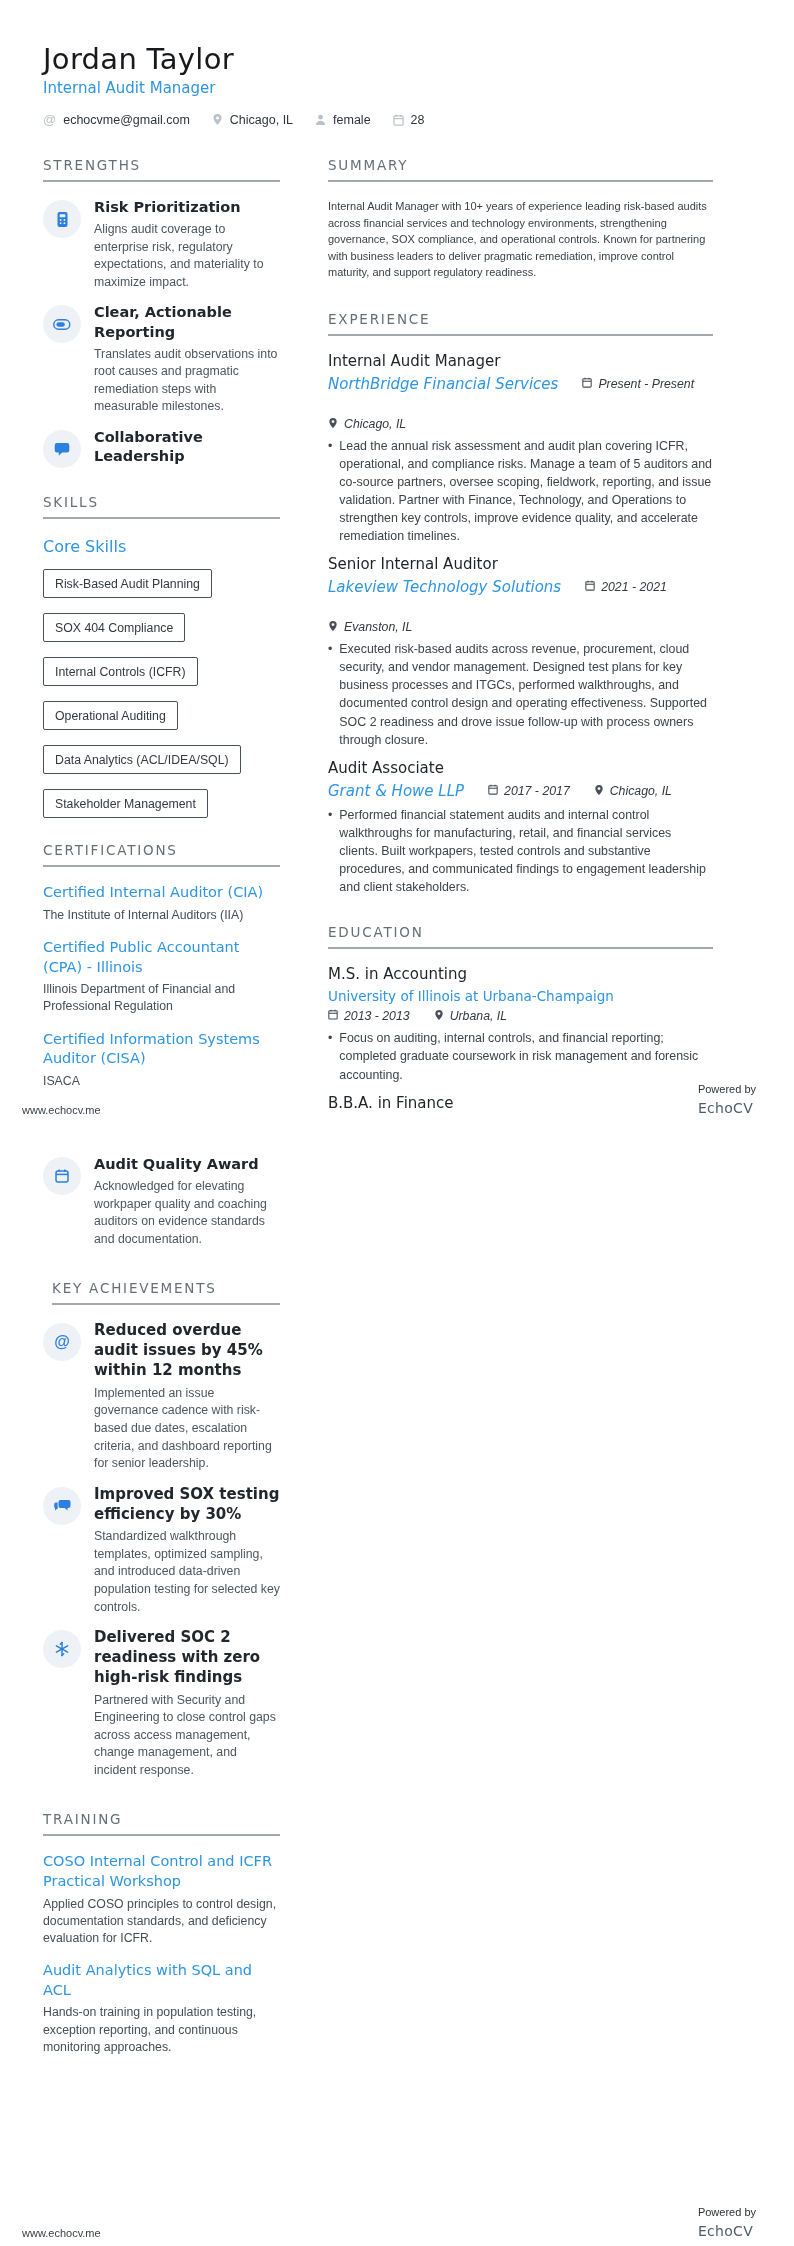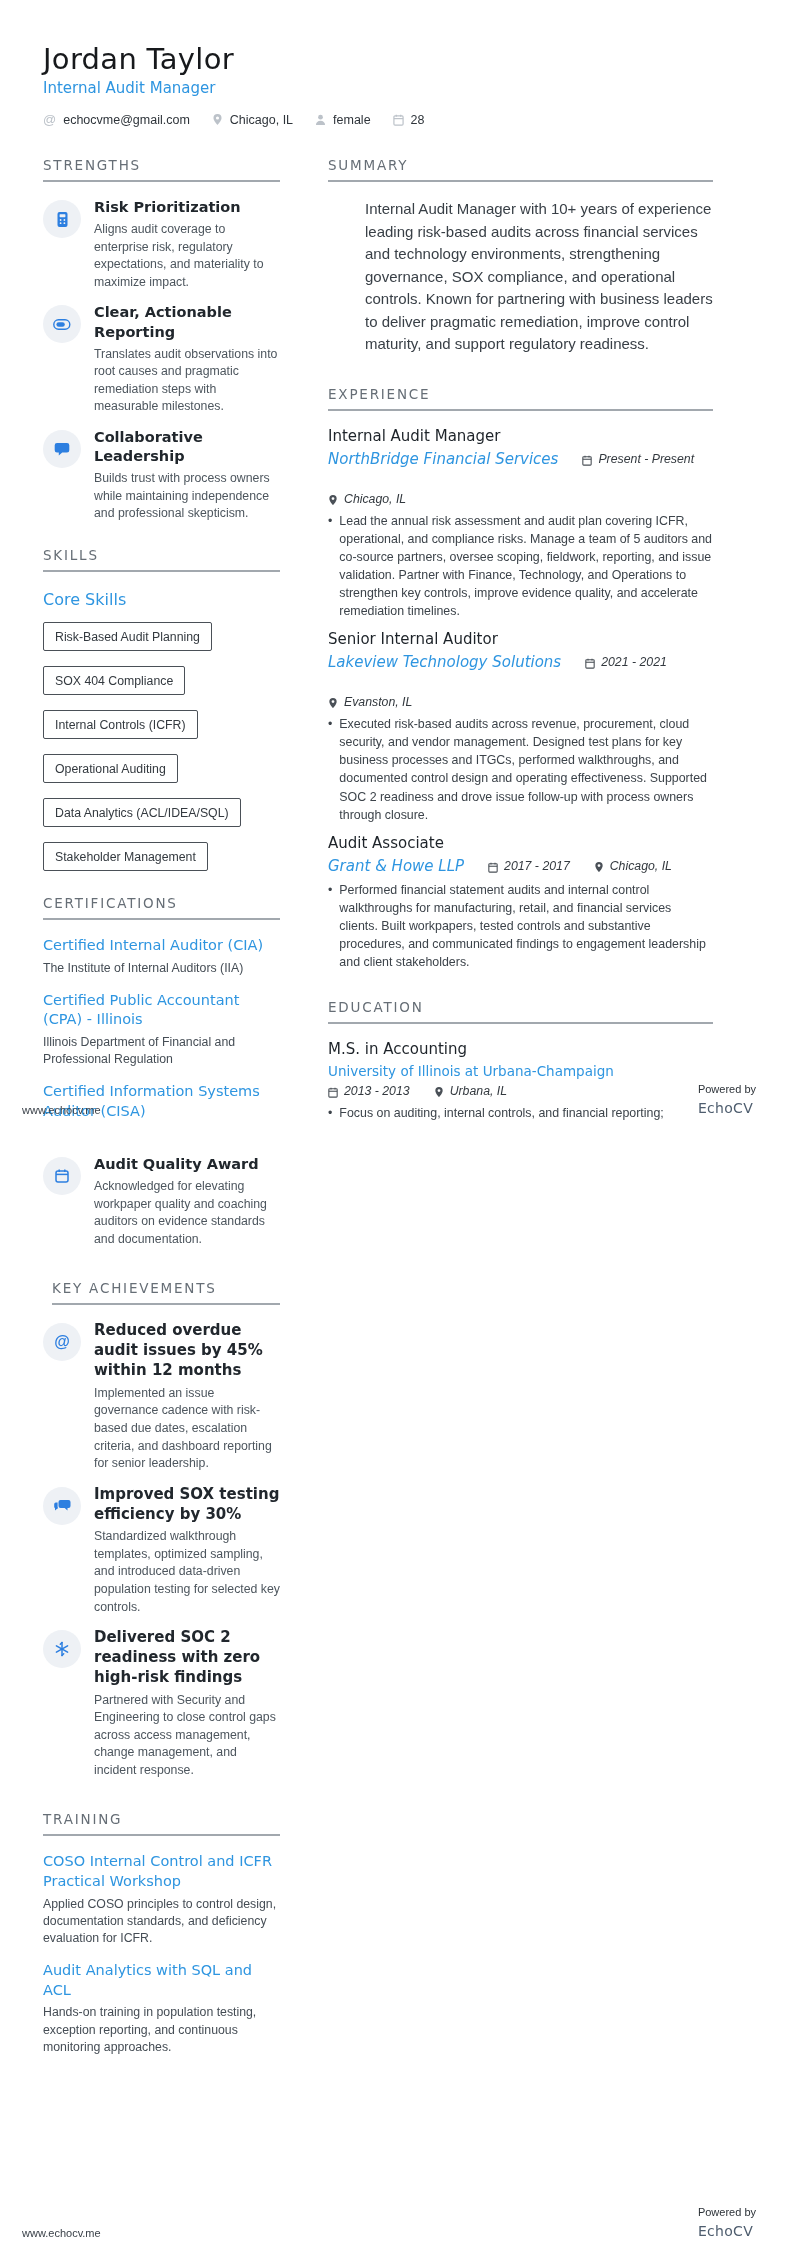--- a/index.html
+++ b/index.html
@@ -66,33 +66,33 @@
     font-size:12.3px; color:#33393f;
   }
   
   .cert { margin-bottom:14px; }
   .cert-name {
     font-family:"DejaVu Sans", sans-serif;
     font-size:14.5px; font-weight:500; color:#2e95e0; line-height:1.35; margin-bottom:4px;
   }
   .cert-issuer { font-size:12.3px; color:#454d55; line-height:1.4; }
   
-  .summary-txt { font-size:15px; color:#383f46; line-height:1.5;margin-left:37px; }
+  .summary-txt { font-size:11px; color:#383f46; line-height:1.5; }
   .xp { margin-bottom:10px; }
   .xp-role {
     font-family:"DejaVu Sans", sans-serif;
     font-size:15px; font-weight:500; color:#1d2329; margin-bottom:5px;
   }
   .xp-meta { display:flex; align-items:center; flex-wrap:wrap; gap:24px; margin-bottom:6px;font-style:italic; }
   .xp-co {
     font-family:"DejaVu Sans", sans-serif;
     font-size:15px; font-weight:500; color:#2e95e0;
   }
   .xp-co.sm { font-size:13.5px; }
-  .meta-bit { display:flex; align-items:flex-end; gap:6px; font-size:12.3px; color:#33393f; }
+  .meta-bit { display:flex; align-items:flex-start; gap:6px; font-size:12.3px; color:#33393f; }
   .meta-bit svg { display:block; color:#4a5057; }
   .bullet { display:flex; gap:7px; font-size:12.4px; color:#3c434a; line-height:1.46; margin-bottom:6px; }
   .blt { color:#3c434a; }
   
   .pg-foot {
     position:absolute; left:22px; right:38px; bottom:7px;
     display:flex; justify-content:space-between; align-items:flex-end;
   }
   .foot-site { font-size:11px; color:#3a4149; }
   .foot-pow { font-size:11px; color:#2c3238; display:flex; align-items:baseline; gap:5px;flex-direction:column; }
@@ -183,21 +183,20 @@
       </div>
 
       <div class="ico-item">
         <div class="ico-circle">
           <svg width="16" height="15" viewBox="0 0 16 15">
               <path d="M3 1h10a2.3 2.3 0 0 1 2.3 2.3v5A2.3 2.3 0 0 1 13 10.6H8.2L4.8 13.6v-3H3A2.3 2.3 0 0 1 .7 8.3v-5A2.3 2.3 0 0 1 3 1z" fill="#2d7fe0"></path>
             </svg>
         </div>
         <div class="ico-body">
           <div class="it-title">Collaborative Leadership</div>
-          <div class="it-desc">Builds trust with process owners while maintaining independence and professional skepticism.</div>
         </div>
       </div>
 
       <div class="sec-h">SKILLS</div>
       <div class="skill-group">Core Skills</div>
       <div class="tag">Risk-Based Audit Planning</div>
       <div class="tag">SOX 404 Compliance</div>
       <div class="tag">Internal Controls (ICFR)</div>
       <div class="tag">Operational Auditing</div>
       <div class="tag">Data Analytics (ACL/IDEA/SQL)</div>

